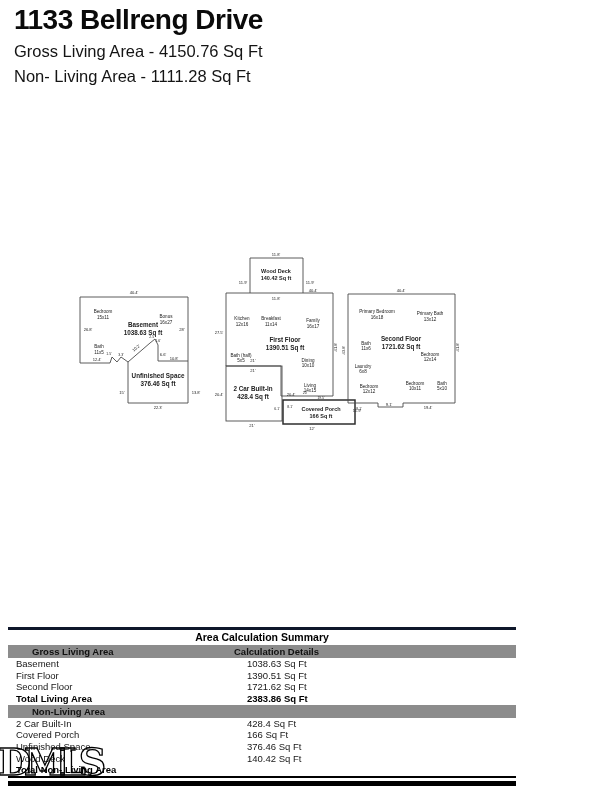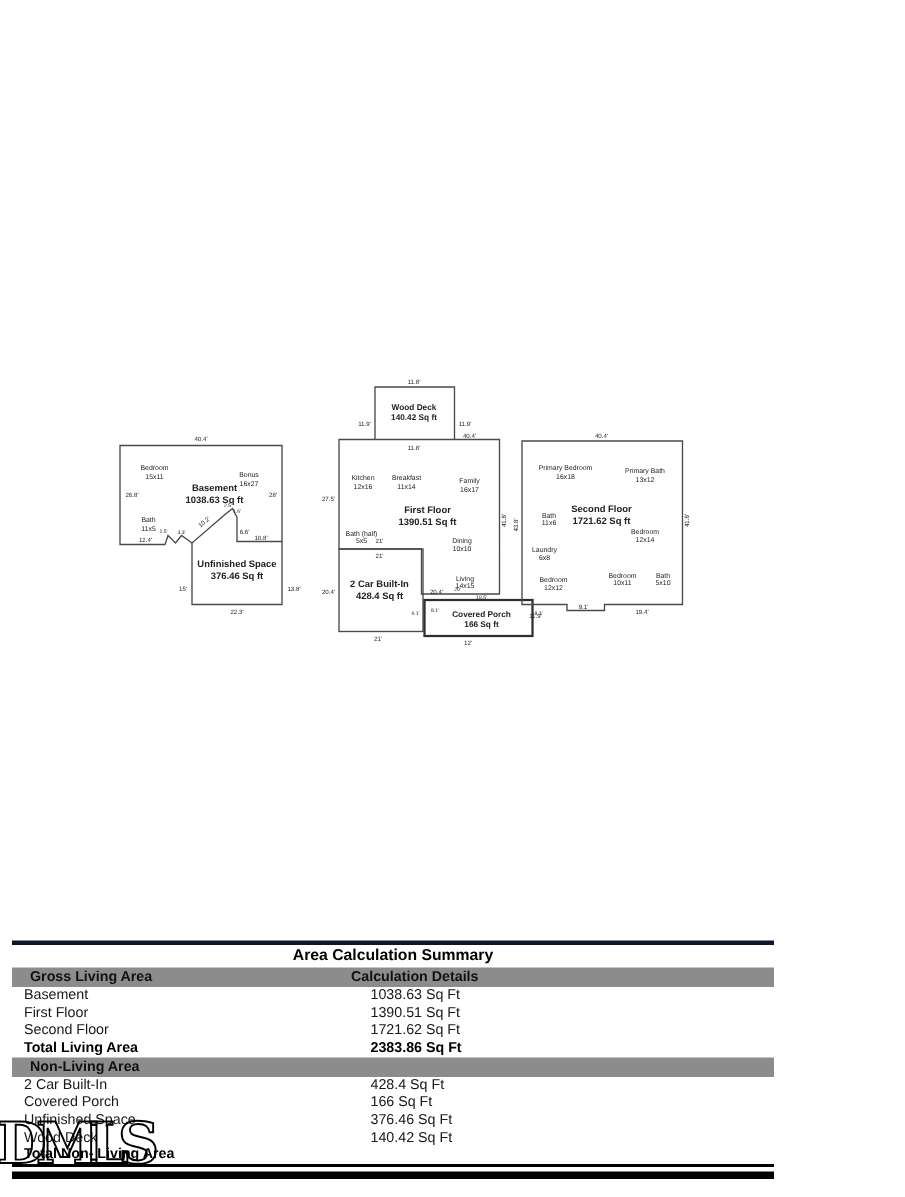--- a/index.html
+++ b/index.html
@@ -16,36 +16,41 @@
   #plans text{text-anchor:middle;fill:#222;font-family:"Liberation Sans",sans-serif;}
   .r{font-size:4.6px;}
   .d{font-size:4.1px;fill:#333;}
   .t{font-size:3.4px;fill:#333;}
   .bld{font-size:6.3px;font-weight:bold;fill:#000;}
   .bm{font-size:5.5px;font-weight:bold;fill:#000;}
   
   #tbl{position:absolute;left:8px;top:627px;width:508px;border-top:3px solid #0f172a;font-size:9.5px;}
   .tbl-title{font-weight:bold;font-size:10.5px;text-align:center;height:15px;line-height:15px;color:#000;}
   .graybar{position:relative;background:#8c8c8c;height:13px;line-height:13px;font-weight:bold;color:#111;}
-  .graybar .gl{padding-left:12px;}
+  .graybar .gl{padding-left:24px;}
   .graybar .gc{position:absolute;left:226px;top:0;}
   .trow{display:grid;grid-template-columns:239px 1fr;height:11.6px;line-height:11.6px;color:#181818;}
   .trow .lbl{padding-left:8px;}
   .trow.total{font-weight:bold;border-bottom:2px solid #000;height:12px;line-height:12px;color:#000;}
   .endbar{height:5px;background:#000;margin-top:3px;}
   
   #wm{position:absolute;left:-2px;top:739px;font-family:"DejaVu Serif",serif;font-size:38px;
       font-weight:bold;letter-spacing:-7px;color:transparent;-webkit-text-stroke:1.3px #000;
       z-index:5;}
 </style>
 </head>
 <body>
 
 <div id="page">
 
+  <div id="hdr">
+    <h1>1133 Bellreng Drive</h1>
+    <div class="sub">Gross Living Area - 4150.76 Sq Ft</div>
+    <div class="sub">Non- Living Area - 1111.28 Sq Ft</div>
+  </div>
 
   <svg id="plans" width="603" height="798" viewBox="0 0 603 798">
 
     <path d="M80,297 H188 V361 H158 V345 L155,339 L150,343 L128,362 L121,357 L117,362 L112,357 L110,363 H80 Z"></path>
     <path d="M128,362 V403 H188 V361"></path>
     <text class="d" x="134" y="294">40.4'</text>
     <text class="r" x="103" y="313">Bedroom</text>
     <text class="r" x="103" y="319">15x11</text>
     <text class="d" x="88" y="331">26.8'</text>
     <text class="bld" x="143" y="327">Basement</text>

